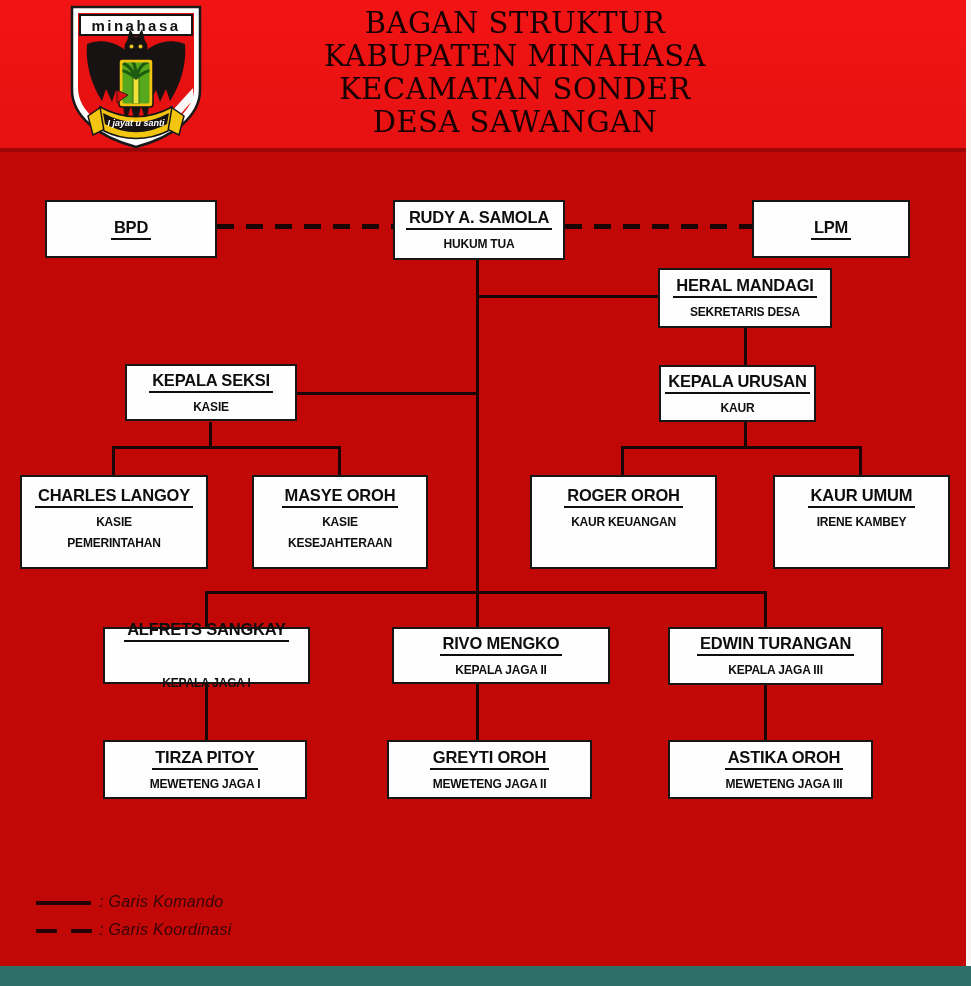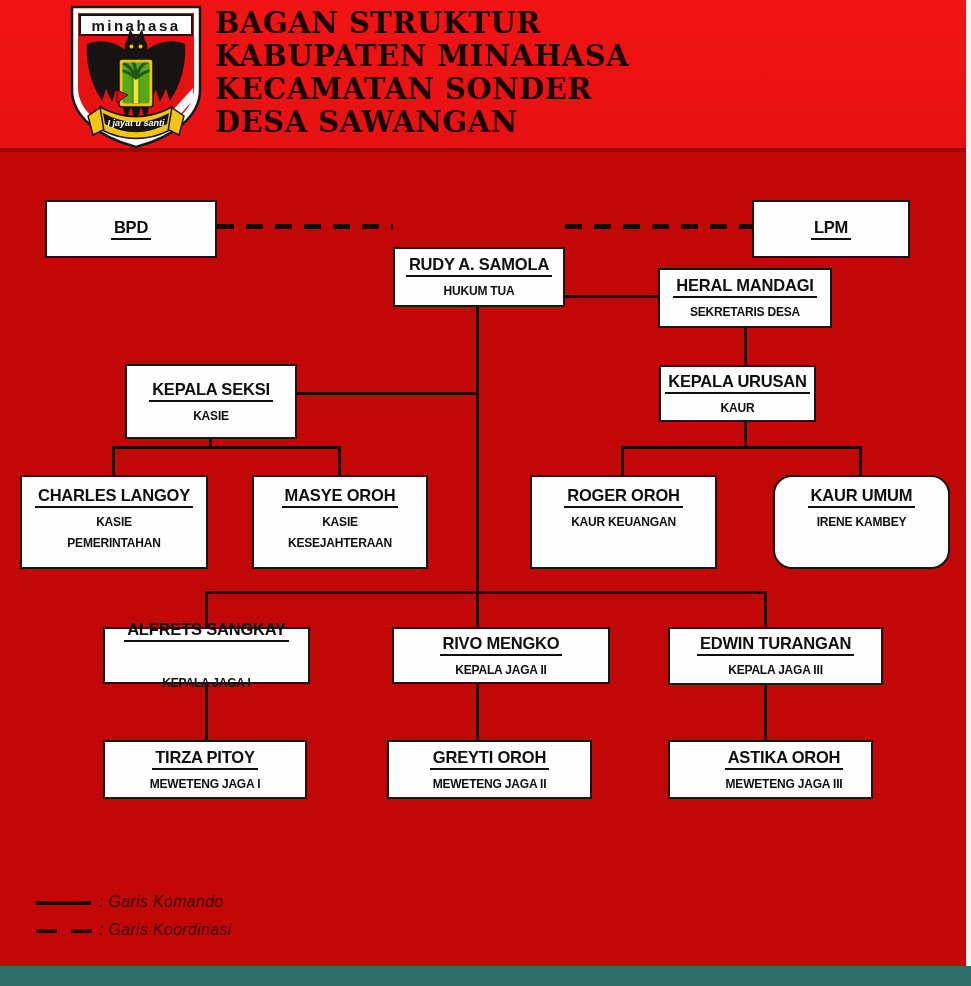--- a/index.html
+++ b/index.html
@@ -10,23 +10,23 @@
     -webkit-font-smoothing:antialiased;
   }
   
   #header{
     position:absolute;left:0;top:0;width:971px;height:152px;
     background:linear-gradient(#f21414,#e61111);
     border-bottom:4px solid #9c0606;box-sizing:border-box;
   }
   #title{
     position:absolute;left:215px;top:7px;width:600px;
-    text-align:left;color:#160202;
+    text-align:center;color:#160202;
     font-family:"DejaVu Serif","Liberation Serif",serif;
-    font-weight:bold;font-size:29px;line-height:33px;letter-spacing:.5px;
+    font-weight:normal;font-size:29px;line-height:33px;letter-spacing:.5px;
   }
   #logo{position:absolute;left:66px;top:4px;}
   
   .ln{position:absolute;background:#1a0404;z-index:1;}
   .lnd{position:absolute;z-index:1;height:5px;
        background:repeating-linear-gradient(90deg,#1a0404 0 17px,rgba(0,0,0,0) 17px 29px);}
   
   .node{
     position:absolute;z-index:2;background:#fefefe;border:2px solid #161616;
     box-sizing:border-box;display:flex;flex-direction:column;align-items:center;
@@ -111,35 +111,35 @@
   <div class="ln" style="left:859px;top:446px;width:3px;height:29px;"></div>
   <div class="ln" style="left:205px;top:591px;width:562px;height:3px;"></div>
   <div class="ln" style="left:205px;top:591px;width:3px;height:149px;"></div>
   <div class="ln" style="left:476px;top:591px;width:3px;height:149px;"></div>
   <div class="ln" style="left:764px;top:591px;width:3px;height:149px;"></div>
 
   <div class="node" style="left:45px;top:200px;width:172px;height:58px;">
     <span class="nm">BPD</span>
   </div>
 
-  <div class="node" style="left:393px;top:200px;width:172px;height:60px;margin-top:47px;">
+  <div class="node" style="left:393px;top:200px;width:172px;height:60px;">
     <span class="nm">RUDY A. SAMOLA</span>
     <span class="tt">HUKUM TUA</span>
   </div>
 
   <div class="node" style="left:752px;top:200px;width:158px;height:58px;">
     <span class="nm">LPM</span>
   </div>
 
   <div class="node" style="left:658px;top:268px;width:174px;height:60px;">
     <span class="nm">HERAL MANDAGI</span>
     <span class="tt">SEKRETARIS DESA</span>
   </div>
 
-  <div class="node" style="left:125px;top:364px;width:172px;height:75px;">
+  <div class="node" style="left:125px;top:364px;width:172px;height:57px;">
     <span class="nm">KEPALA SEKSI</span>
     <span class="tt">KASIE</span>
   </div>
 
   <div class="node" style="left:659px;top:365px;width:157px;height:57px;">
     <span class="nm">KEPALA URUSAN</span>
     <span class="tt">KAUR</span>
   </div>
 
   <div class="node tall" style="left:20px;top:475px;width:188px;height:94px;">
@@ -152,21 +152,21 @@
     <span class="nm">MASYE OROH</span>
     <span class="tt">KASIE</span>
     <span class="tt">KESEJAHTERAAN</span>
   </div>
 
   <div class="node tall" style="left:530px;top:475px;width:187px;height:94px;">
     <span class="nm">ROGER OROH</span>
     <span class="tt">KAUR KEUANGAN</span>
   </div>
 
-  <div class="node tall" style="left:773px;top:475px;width:177px;height:94px;border-radius:19px;">
+  <div class="node tall" style="left:773px;top:475px;width:177px;height:94px;">
     <span class="nm">KAUR UMUM</span>
     <span class="tt">IRENE KAMBEY</span>
   </div>
 
   <div class="node" style="left:103px;top:627px;width:207px;height:57px;gap:27px;">
     <span class="nm">ALFRETS SANGKAY</span>
     <span class="tt">KEPALA JAGA I</span>
   </div>
 
   <div class="node" style="left:392px;top:627px;width:218px;height:57px;">

